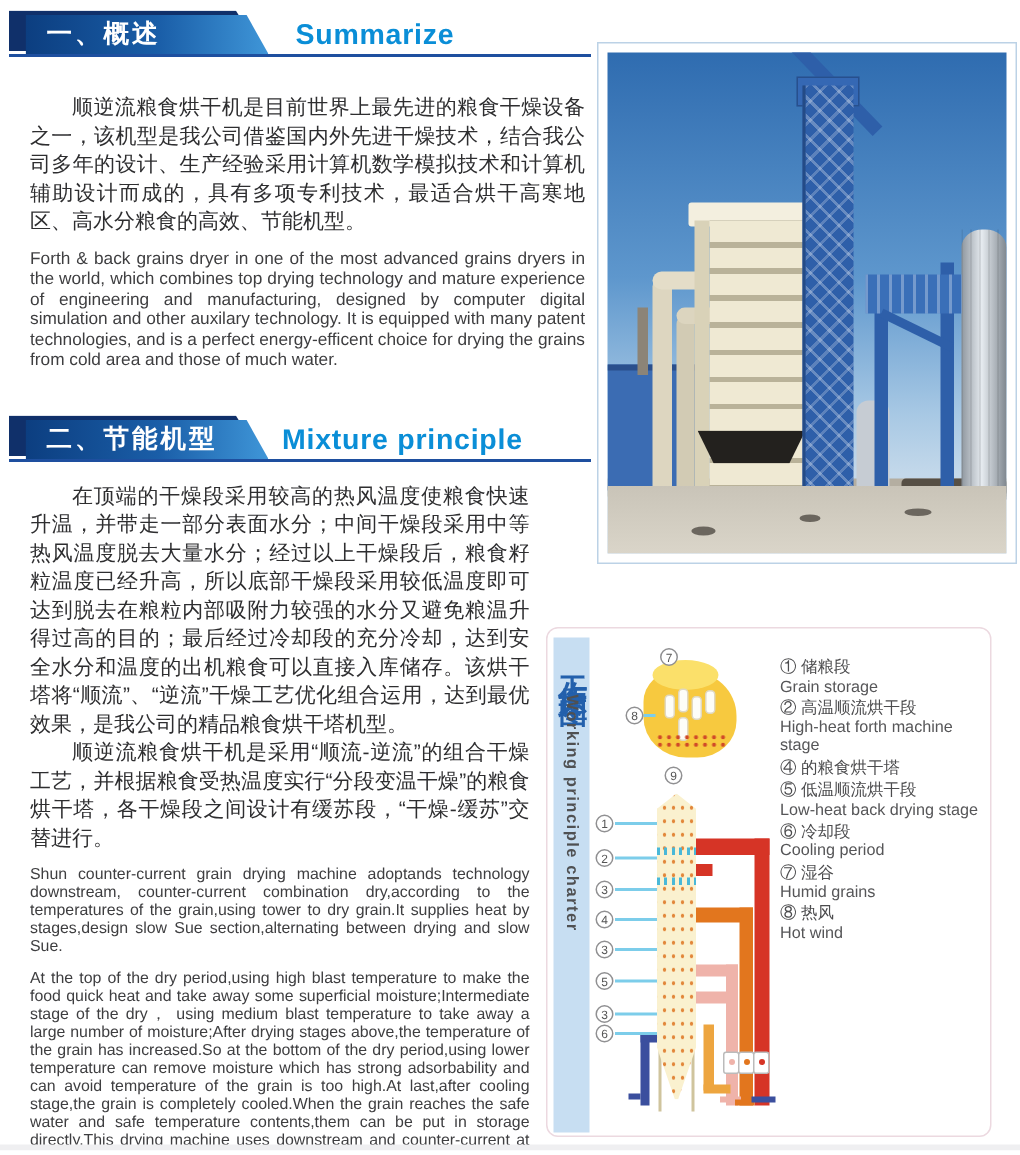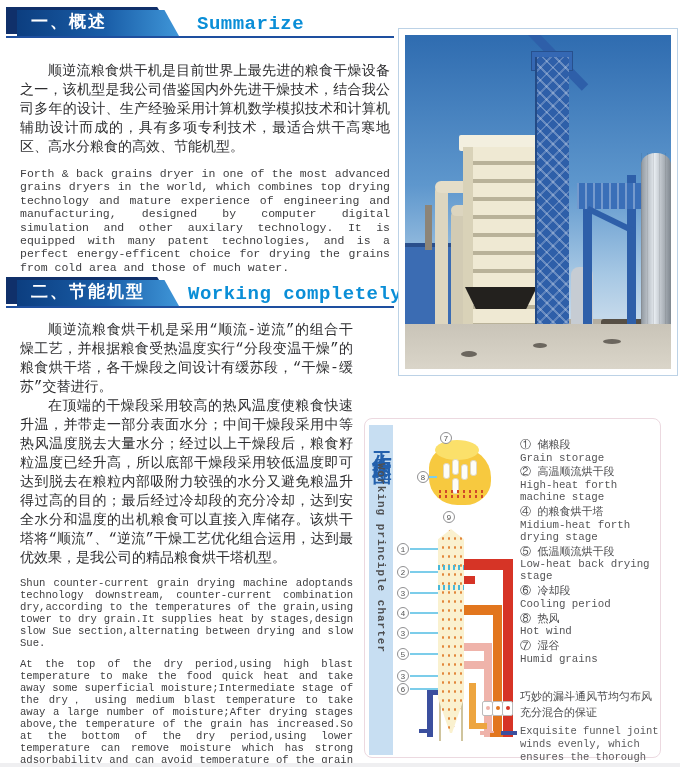--- a/index.html
+++ b/index.html
@@ -1,19 +1,19 @@
 <!DOCTYPE html>
 <html><head>
 <meta charset="utf-8">
 <style>
   * { margin:0; padding:0; box-sizing:border-box; }
   html,body { background:#fff; }
   .page {
     position:relative; width:680px; height:767px; background:#ffffff;
-    font-family:Liberation Mono, monospace; overflow:hidden;
+    font-family:Liberation Sans, sans-serif; overflow:hidden;
   }
 
   
   .banner-back { position:absolute; left:6px; width:168px; height:27px;
     background:#10306a; clip-path:polygon(0 0,90% 0,100% 100%,0 100%); }
   .banner-front { position:absolute; left:17px; width:162px; height:26px;
     background:linear-gradient(90deg,#0c3e80 0%,#1a5ea8 55%,#3f96d8 100%);
     clip-path:polygon(0 0,91% 0,100% 100%,0 100%);
     color:#fff; font-size:17px; font-weight:bold; letter-spacing:2px;
     line-height:26px; padding-left:14px; }
@@ -132,25 +132,25 @@
   <div class="col1">
     <div class="cn-para">顺逆流粮食烘干机是目前世界上最先进的粮食干燥设备之一，该机型是我公司借鉴国内外先进干燥技术，结合我公司多年的设计、生产经验采用计算机数学模拟技术和计算机辅助设计而成的，具有多项专利技术，最适合烘干高寒地区、高水分粮食的高效、节能机型。</div>
     <div class="en-para">Forth &amp; back grains dryer in one of the most advanced grains dryers in the world, which combines top drying technology and mature experience of engineering and manufacturing, designed by computer digital simulation and other auxilary technology. It is equipped with many patent technologies, and is a perfect energy-efficent choice for drying the grains from cold area and those of much water.</div>
   </div>
 
   <div class="banner-back" style="top:277px"></div>
   <div class="banner-front" style="top:280px">
     <span>二、节能机型</span>
   </div>
   <div class="banner-underline" style="top:306px"></div>
-  <div class="banner-en" style="left:188px; top:283px">Working completely</div>
+  <div class="banner-en" style="left:188px; top:283px">Mixture principle</div>
 
   <div class="col2">
+    <div class="cn-para">在顶端的干燥段采用较高的热风温度使粮食快速升温，并带走一部分表面水分；中间干燥段采用中等热风温度脱去大量水分；经过以上干燥段后，粮食籽粒温度已经升高，所以底部干燥段采用较低温度即可达到脱去在粮粒内部吸附力较强的水分又避免粮温升得过高的目的；最后经过冷却段的充分冷却，达到安全水分和温度的出机粮食可以直接入库储存。该烘干塔将“顺流”、“逆流”干燥工艺优化组合运用，达到最优效果，是我公司的精品粮食烘干塔机型。</div>
     <div class="cn-para">顺逆流粮食烘干机是采用“顺流-逆流”的组合干燥工艺，并根据粮食受热温度实行“分段变温干燥”的粮食烘干塔，各干燥段之间设计有缓苏段，“干燥-缓苏”交替进行。</div>
-    <div class="cn-para">在顶端的干燥段采用较高的热风温度使粮食快速升温，并带走一部分表面水分；中间干燥段采用中等热风温度脱去大量水分；经过以上干燥段后，粮食籽粒温度已经升高，所以底部干燥段采用较低温度即可达到脱去在粮粒内部吸附力较强的水分又避免粮温升得过高的目的；最后经过冷却段的充分冷却，达到安全水分和温度的出机粮食可以直接入库储存。该烘干塔将“顺流”、“逆流”干燥工艺优化组合运用，达到最优效果，是我公司的精品粮食烘干塔机型。</div>
     <div class="en-para">Shun counter-current grain drying machine adoptands technology downstream, counter-current combination dry,according to the temperatures of the grain,using tower to dry grain.It supplies heat by stages,design slow Sue section,alternating between drying and slow Sue.</div>
     <div class="en-para">At the top of the dry period,using high blast temperature to make the food quick heat and take away some superficial moisture;Intermediate stage of the dry， using medium blast temperature to take away a large number of moisture;After drying stages above,the temperature of the grain has increased.So at the bottom of the dry period,using lower temperature can remove moisture which has strong adsorbability and can avoid temperature of the grain is too high.At last,after cooling stage,the grain is completely cooled.When the grain reaches the safe water and safe temperature contents,them can be put in storage directly.This drying machine uses downstream and counter-current at the same time,achieving the best effect,it's high-quality drying tower in our company.</div>
   </div>
 
   <div class="photo-frame">
     <div class="photo-canvas">
       <div class="ph-ground-far"></div>
       <div class="ph-bldg"></div>
       <div class="ph-chimney"></div>
       <div class="ph-bush"></div>
@@ -255,41 +255,35 @@
       <div class="lg-item">
         <div class="lg-cn"><span>①</span> <span>储粮段</span></div>
         <div class="lg-en">Grain storage</div>
       </div>
       <div class="lg-item">
         <div class="lg-cn"><span>②</span> <span>高温顺流烘干段</span></div>
         <div class="lg-en">High-heat forth machine stage</div>
       </div>
       <div class="lg-item">
         <div class="lg-cn"><span>④</span> <span>的粮食烘干塔</span></div>
-        <div class="lg-en">Midium-heat forth drying stage</div>
       </div>
       <div class="lg-item">
         <div class="lg-cn"><span>⑤</span> <span>低温顺流烘干段</span></div>
         <div class="lg-en">Low-heat back drying stage</div>
       </div>
       <div class="lg-item">
         <div class="lg-cn"><span>⑥</span> <span>冷却段</span></div>
         <div class="lg-en">Cooling period</div>
       </div>
       <div class="lg-item">
+        <div class="lg-cn"><span>⑦</span> <span>湿谷</span></div>
+        <div class="lg-en">Humid grains</div>
+      </div>
+      <div class="lg-item">
         <div class="lg-cn"><span>⑧</span> <span>热风</span></div>
         <div class="lg-en">Hot wind</div>
       </div>
-      <div class="lg-item">
-        <div class="lg-cn"><span>⑦</span> <span>湿谷</span></div>
-        <div class="lg-en">Humid grains</div>
-      </div>
-    </div>
-
-    <div class="note">
-      <div class="note-cn">巧妙的漏斗通风节均匀布风</div>
-      <div class="note-cn">充分混合的保证</div>
-      <div class="note-en">Exquisite funnel joint winds evenly, which ensures the thorough blending.</div>
-    </div>
+    </div>
+
   </div>
 
   <div class="page-bottom"></div>
 </div>
 
 </body></html>

